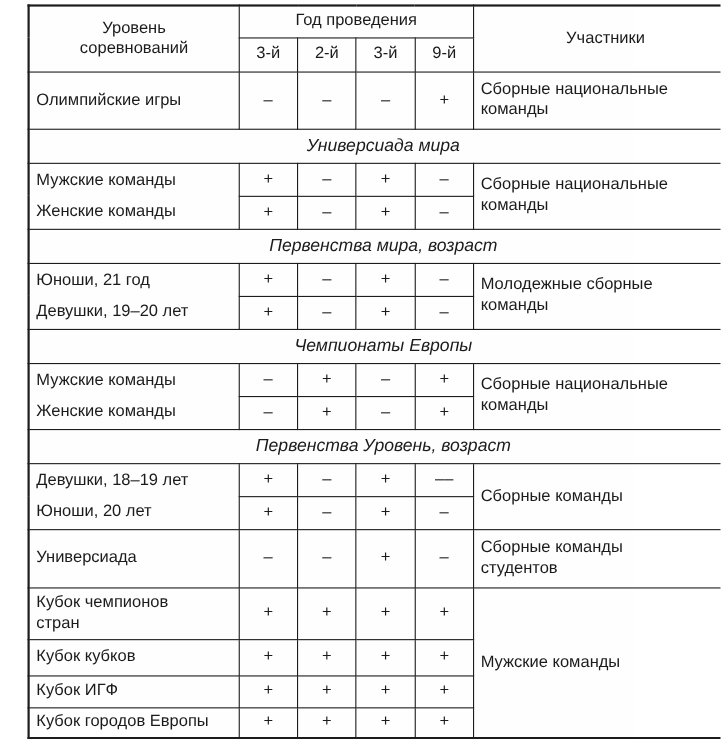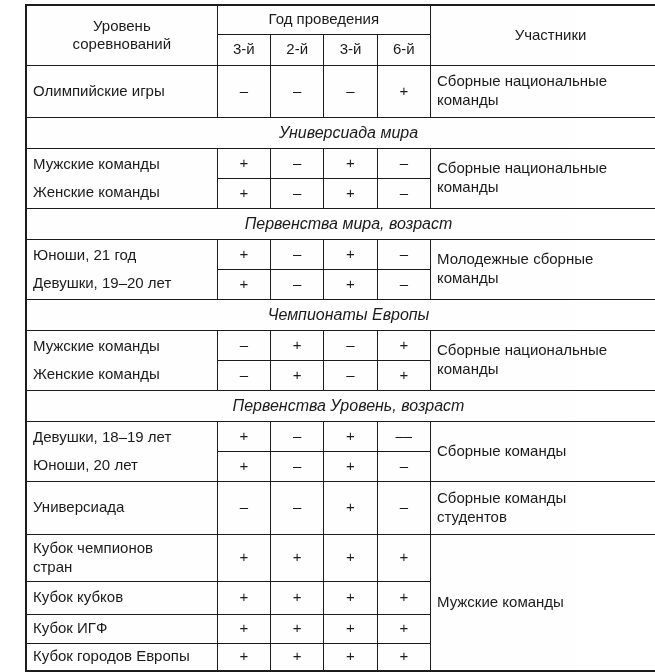--- a/index.html
+++ b/index.html
@@ -87,21 +87,21 @@
         <tr class="r-head1">
       <th class="hdr" rowspan="2">Уровень
 соревнований</th>
       <th class="hdr" colspan="4">Год проведения</th>
       <th class="hdr" rowspan="2">Участники</th>
     </tr>
     <tr class="r-head2">
       <th class="hdr">3-й</th>
       <th class="hdr">2-й</th>
       <th class="hdr">3-й</th>
-      <th class="hdr">6-й</th>
+      <th class="hdr">9-й</th>
     </tr>
 
     <tr class="r-olympic">
       <td class="name">Олимпийские игры</td>
       <td class="sign">–</td>
       <td class="sign">–</td>
       <td class="sign">–</td>
       <td class="sign">+</td>
       <td class="part">Сборные национальные
 команды</td>

